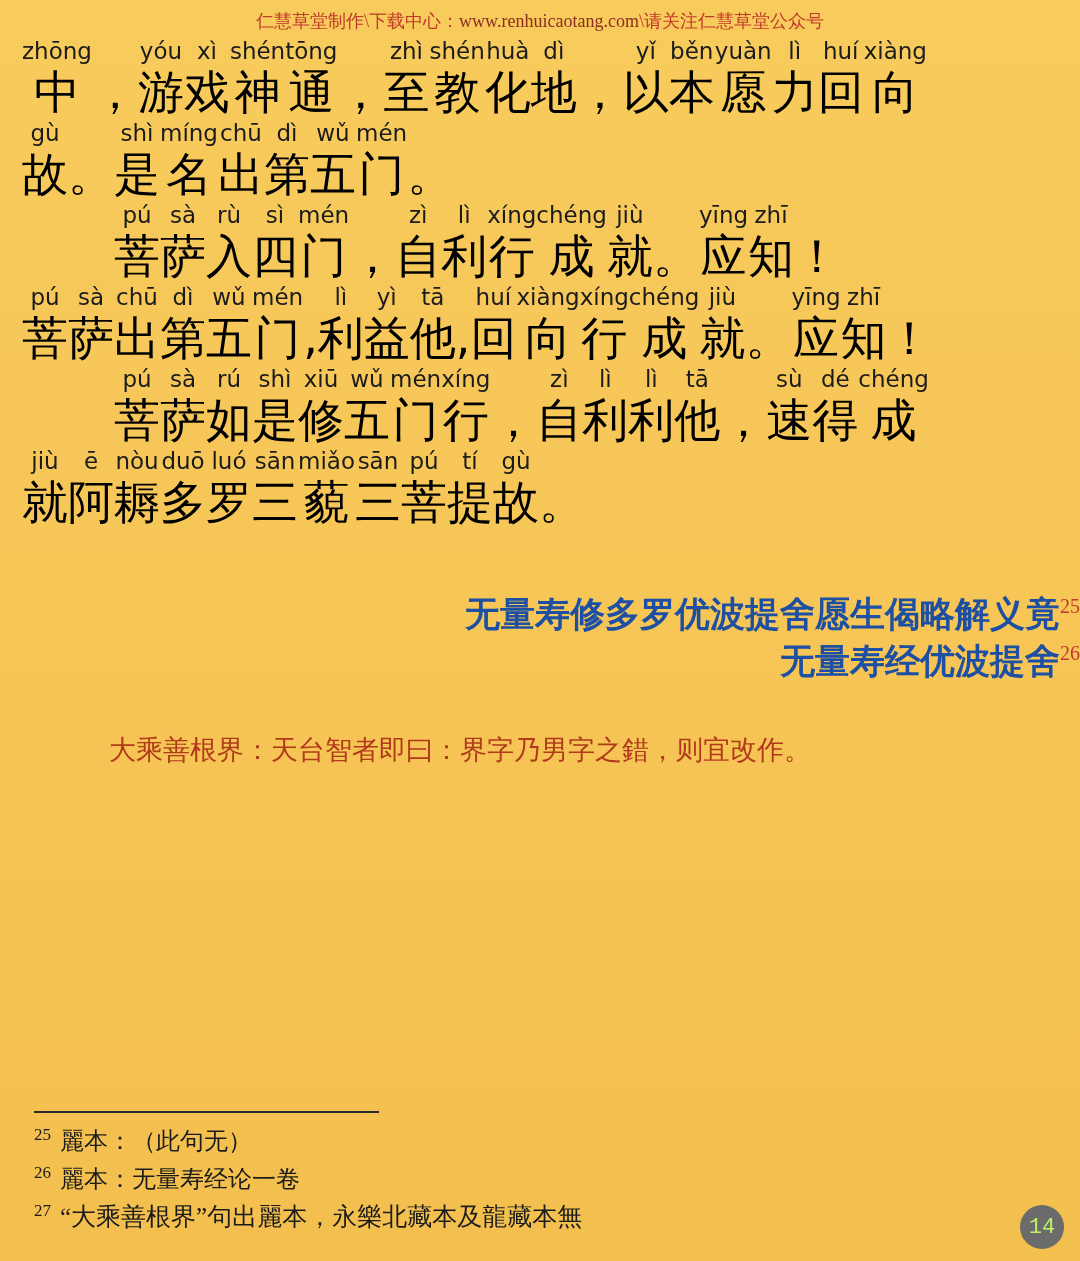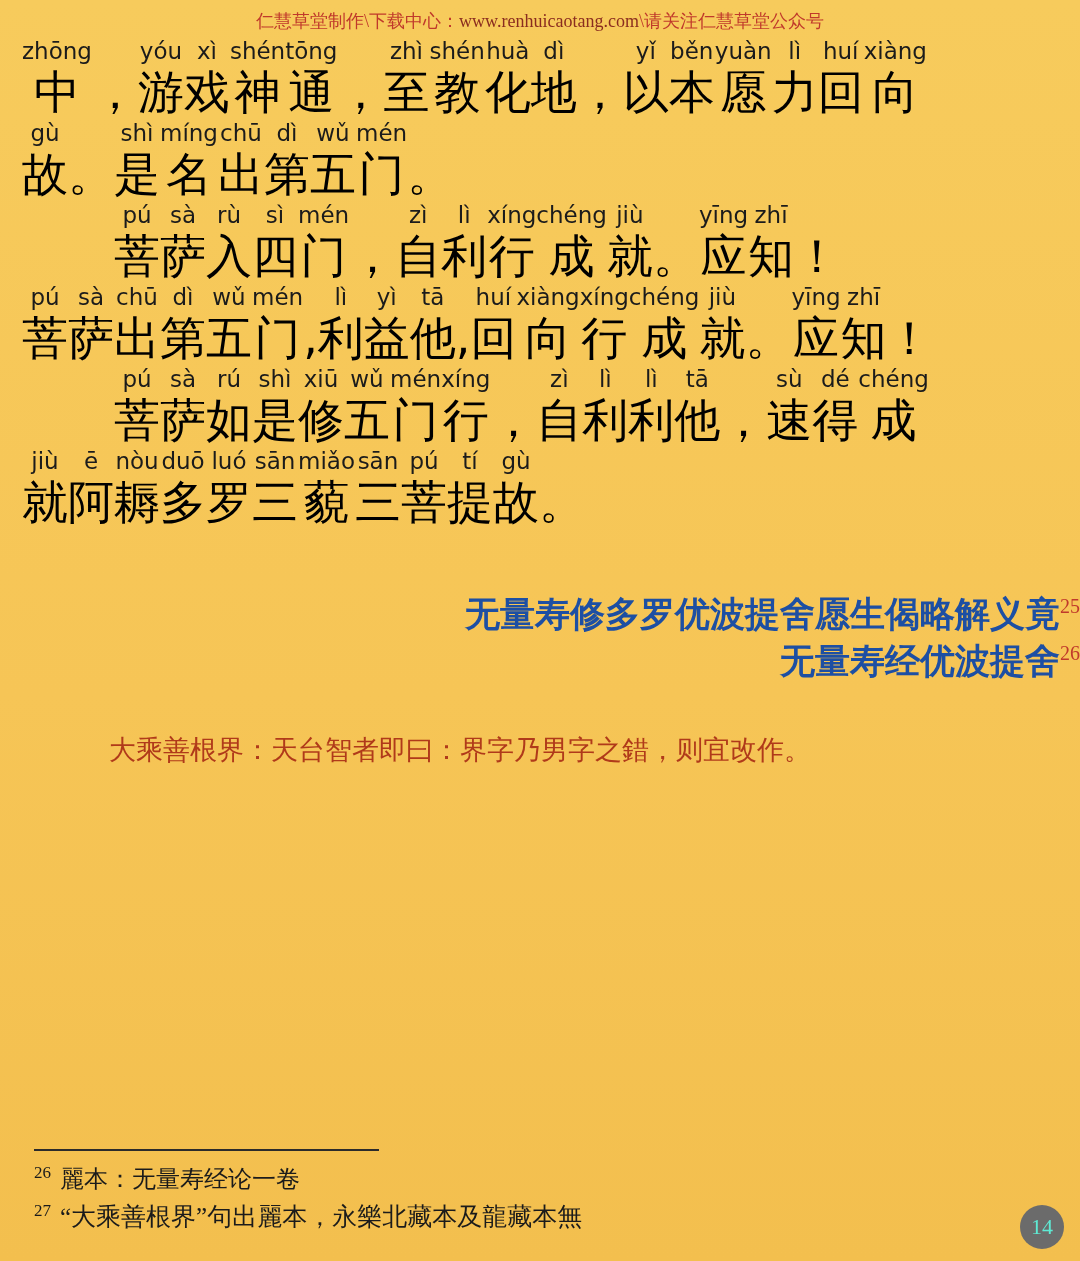--- a/index.html
+++ b/index.html
@@ -131,22 +131,22 @@
 
   
   .page-number {
     position: absolute;
     right: 16px;
     bottom: 12px;
     width: 44px;
     height: 44px;
     border-radius: 50%;
     background: #6b6b6b;
-    color: #5eead4;
-    font-family: Liberation Serif, serif;
+    color: #bef264;
+    font-family: Liberation Mono, monospace;
     font-size: 22px;
     display: flex;
     align-items: center;
     justify-content: center;
   }
 </style>
 </head>
 <body>
 
 <div class="page">
@@ -542,20 +542,21 @@
     <span>无量寿经优波提舍</span><span class="sup">26</span>
   </div>
 
   <div class="commentary">
     <div class="p1">大乘善根界：天台智者即曰：界字乃男字之錯，则宜改作。</div>
   </div>
 
   <div class="footnote-area">
     <div class="fn-rule"></div>
     <div id="footnote-list">
+        <div class="footnote"><span class="num">25</span><span>麗本：（此句无）</span></div>
         <div class="footnote"><span class="num">26</span><span>麗本：无量寿经论一卷</span></div>
         <div class="footnote fn3"><span class="num">27</span><span>“大乘善根界”句出麗本，永樂北藏本及龍藏本無</span></div>
       </div>
   </div>
 
   <div class="page-number">14</div>
 
 </div>
 
 </body></html>

